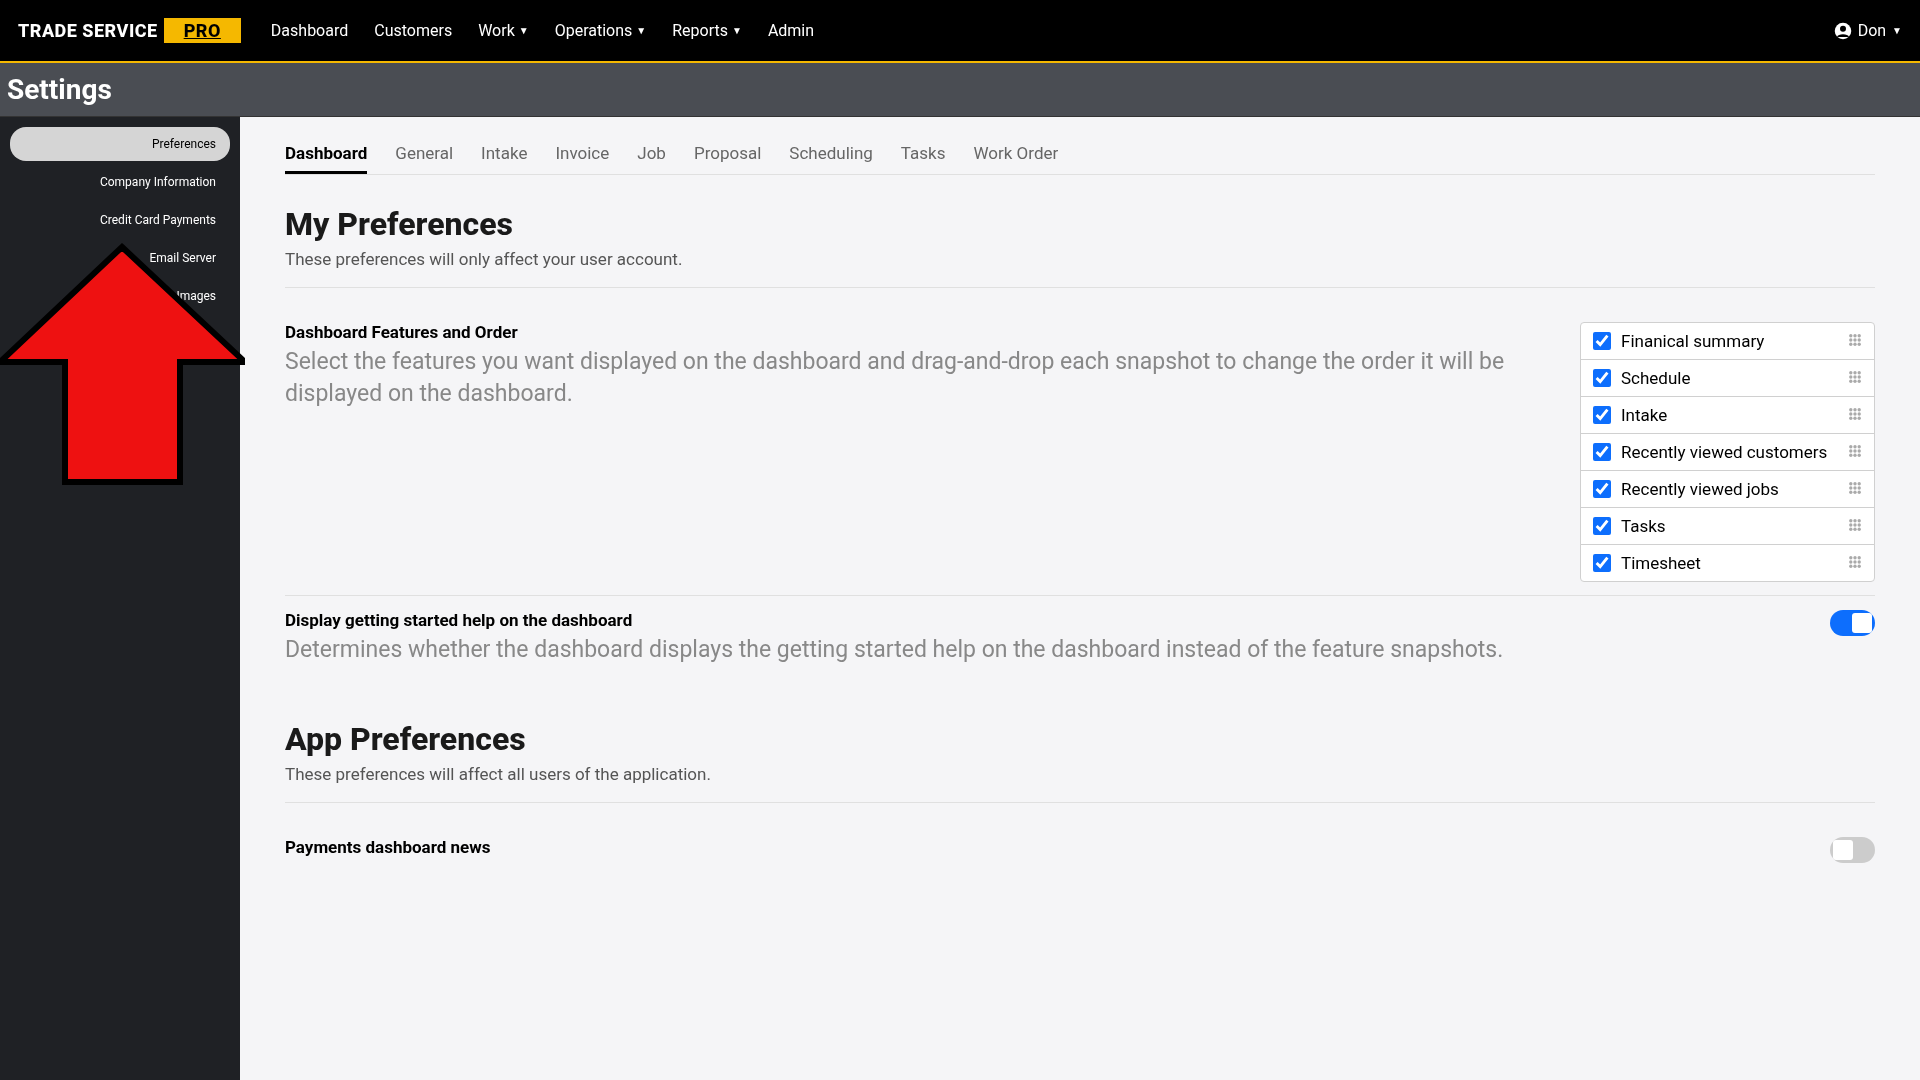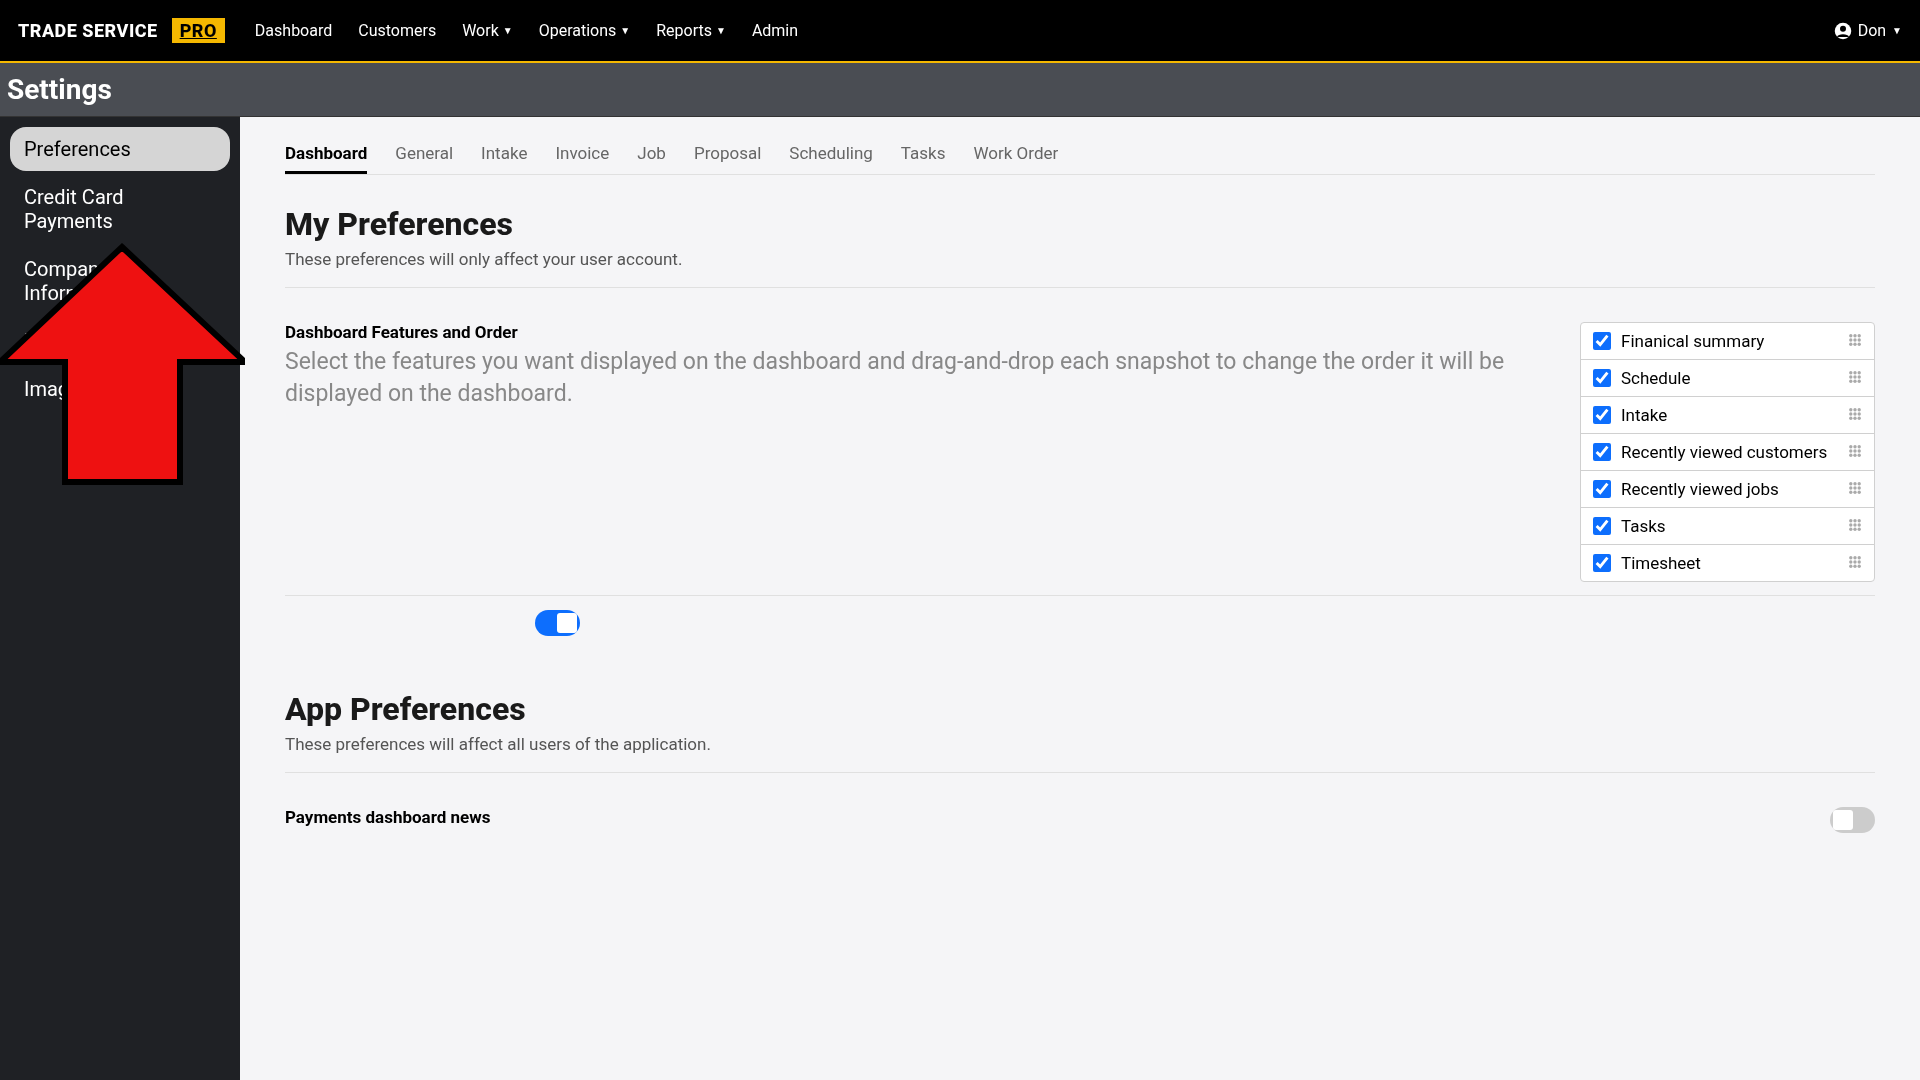--- a/index.html
+++ b/index.html
@@ -1,36 +1,36 @@
 <!DOCTYPE html>
 <html><head>
 <meta charset="utf-8">
 <style>
 * { margin: 0; padding: 0; box-sizing: border-box; font-family: -apple-system, BlinkMacSystemFont, "Segoe UI", Roboto, sans-serif; }
 body { background: #f5f5f7; overflow-x: hidden; }
 
 
 .topnav { background: #000; height: 63px; display: flex; align-items: center; padding: 0 18px; border-bottom: 2px solid #f5b800; }
 .logo { display: flex; align-items: center; font-weight: 800; font-size: 18px; color: #fff; letter-spacing: 0.5px; margin-right: 30px; }
-.logo .pro { background: #f5b800; color: #000; padding: 2px 8px; margin-left: 14px; text-decoration: underline; }
+.logo .pro { background: #f5b800; color: #000; padding: 2px 20px; margin-left: 6px; text-decoration: underline; }
 .navlinks { display: flex; gap: 26px; }
 .navlinks a { color: #fff; text-decoration: none; font-size: 16px; display: flex; align-items: center; gap: 4px; }
 .navlinks a .caret { font-size: 10px; }
 .spacer { flex: 1; }
 .user { color: #fff; display: flex; align-items: center; gap: 6px; font-size: 16px; }
 .user .caret { font-size: 10px; }
 
 
 .page-header { background: #4a4d53; color: #fff; padding: 10px 7px; border-bottom: 1px solid #333; }
 .page-header h1 { font-size: 28px; font-weight: 700; }
 
 
 .layout { display: flex; min-height: calc(100vh - 90px); }
 .sidebar { width: 240px; background: #1f2125; padding: 10px; position: relative; }
-.sidebar-item { color: #fff; padding: 10px 14px; border-radius: 16px; margin-bottom: 4px; cursor: pointer; font-size: 20px; }
+.sidebar-item { color: #fff; padding: 10px 14px; border-radius: 16px; margin-bottom: 4px; cursor: pointer; font-size: 12px; text-align: right; }
 .sidebar-item.active { background: #d5d5d5; color: #000; }
 
 
 .arrow-overlay { position: absolute; left: 0px; top: 125px; width: 245px; pointer-events: none; }
 
 
 .main { flex: 1; padding: 18px 45px 40px 45px; background: #f5f5f7; }
 .tabs { display: flex; gap: 28px; border-bottom: 1px solid #e0e0e0; margin-bottom: 30px; }
 .tab { padding: 8px 0; color: #666; cursor: pointer; font-size: 17px; }
 .tab.active { color: #000; font-weight: 700; border-bottom: 3px solid #000; }
@@ -115,22 +115,22 @@
   </div>
 </div>
 
 <div class="page-header">
   <h1>Settings</h1>
 </div>
 
 <div class="layout">
   <div class="sidebar">
     <div class="sidebar-item active"><span>Preferences</span></div>
+    <div class="sidebar-item"><span>Company Information</span></div>
     <div class="sidebar-item"><span>Credit Card Payments</span></div>
-    <div class="sidebar-item"><span>Company Information</span></div>
     <div class="sidebar-item"><span>Email Server</span></div>
     <div class="sidebar-item"><span>Images</span></div>
 
     <svg class="arrow-overlay" viewBox="0 0 245 245">
       <polygon points="122,5 245,120 180,120 180,240 65,240 65,120 0,120" fill="#e11" stroke="#000" stroke-width="6"></polygon>
     </svg>
   </div>
 
   <div class="main">
     <div class="tabs">
@@ -259,20 +259,24 @@
                   <circle cx="2" cy="8" r="1.2"></circle>
                   <circle cx="5" cy="8" r="1.2"></circle>
                   <circle cx="8" cy="8" r="1.2"></circle>
                 </svg></span>
           </div>
         </div>
       </div>
     </div>
 
     <div class="pref-row">
+      <div class="pref-left">
+        <div class="pref-title">Display getting started help on the dashboard</div>
+        <div class="pref-desc">Determines whether the dashboard displays the getting started help on the dashboard instead of the feature snapshots.</div>
+      </div>
       <div class="pref-right toggle-holder">
         <div class="toggle on">
             <div class="knob"></div>
           </div>
       </div>
     </div>
 
     <div class="big-gap"></div>
 
     <div class="section-title">App Preferences</div>

